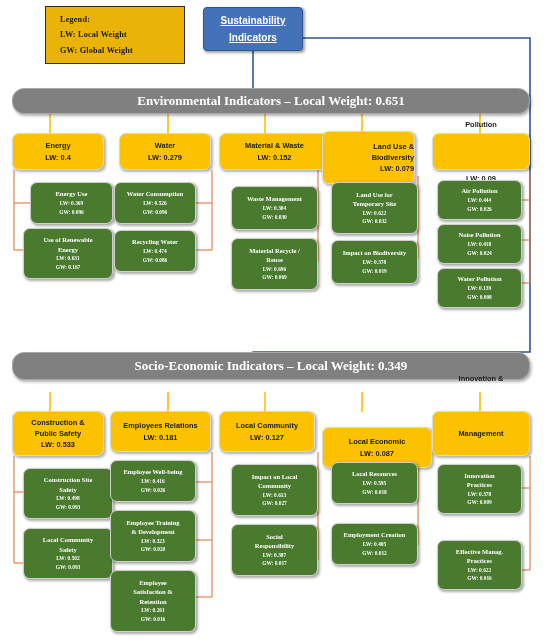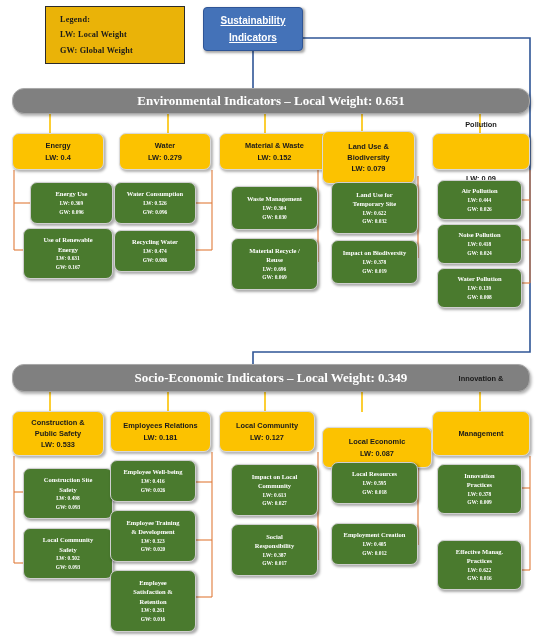--- a/index.html
+++ b/index.html
@@ -136,37 +136,37 @@
   </div>
 
   <div class="node root" style="left:203px;top:7px;width:100px;height:44px;">
     <span>Sustainability</span>
     <span>Indicators</span>
   </div>
 
   <div class="node dim" style="left:12px;top:88px;width:518px;height:26px;">
     <span>Environmental Indicators – Local Weight: 0.651</span>
   </div>
-  <div class="node dim" style="left:12px;top:364px;width:518px;height:28px;">
+  <div class="node dim" style="left:12px;top:352px;width:518px;height:28px;">
     <span>Socio-Economic Indicators – Local Weight: 0.349</span>
   </div>
 
   <div class="node crit" style="left:12px;top:133px;width:92px;height:37px;">
     <span class="ln">Energy</span>
     <span class="ln">LW: 0.4</span>
   </div>
   <div class="node crit" style="left:119px;top:133px;width:92px;height:37px;">
     <span class="ln">Water</span>
     <span class="ln">LW: 0.279</span>
   </div>
   <div class="node crit" style="left:219px;top:133px;width:111px;height:37px;">
     <span class="ln">Material &amp; Waste</span>
     <span class="ln">LW: 0.152</span>
   </div>
-  <div class="node crit" style="left:322px;top:131px;width:93px;height:53px;">
+  <div class="node crit" style="left:322px;top:131px;width:93px;height:53px;align-items:flex-end;">
     <span class="ln">Land Use &amp;</span>
     <span class="ln">Biodiversity</span>
     <span class="ln">LW: 0.079</span>
   </div>
   <div class="node crit" style="left:432px;top:133px;width:98px;height:37px;gap:42px;">
     <span class="ln">Pollution</span>
     <span class="ln">LW: 0.09</span>
   </div>
 
   <div class="node leaf" style="left:30px;top:182px;width:83px;height:42px;">

